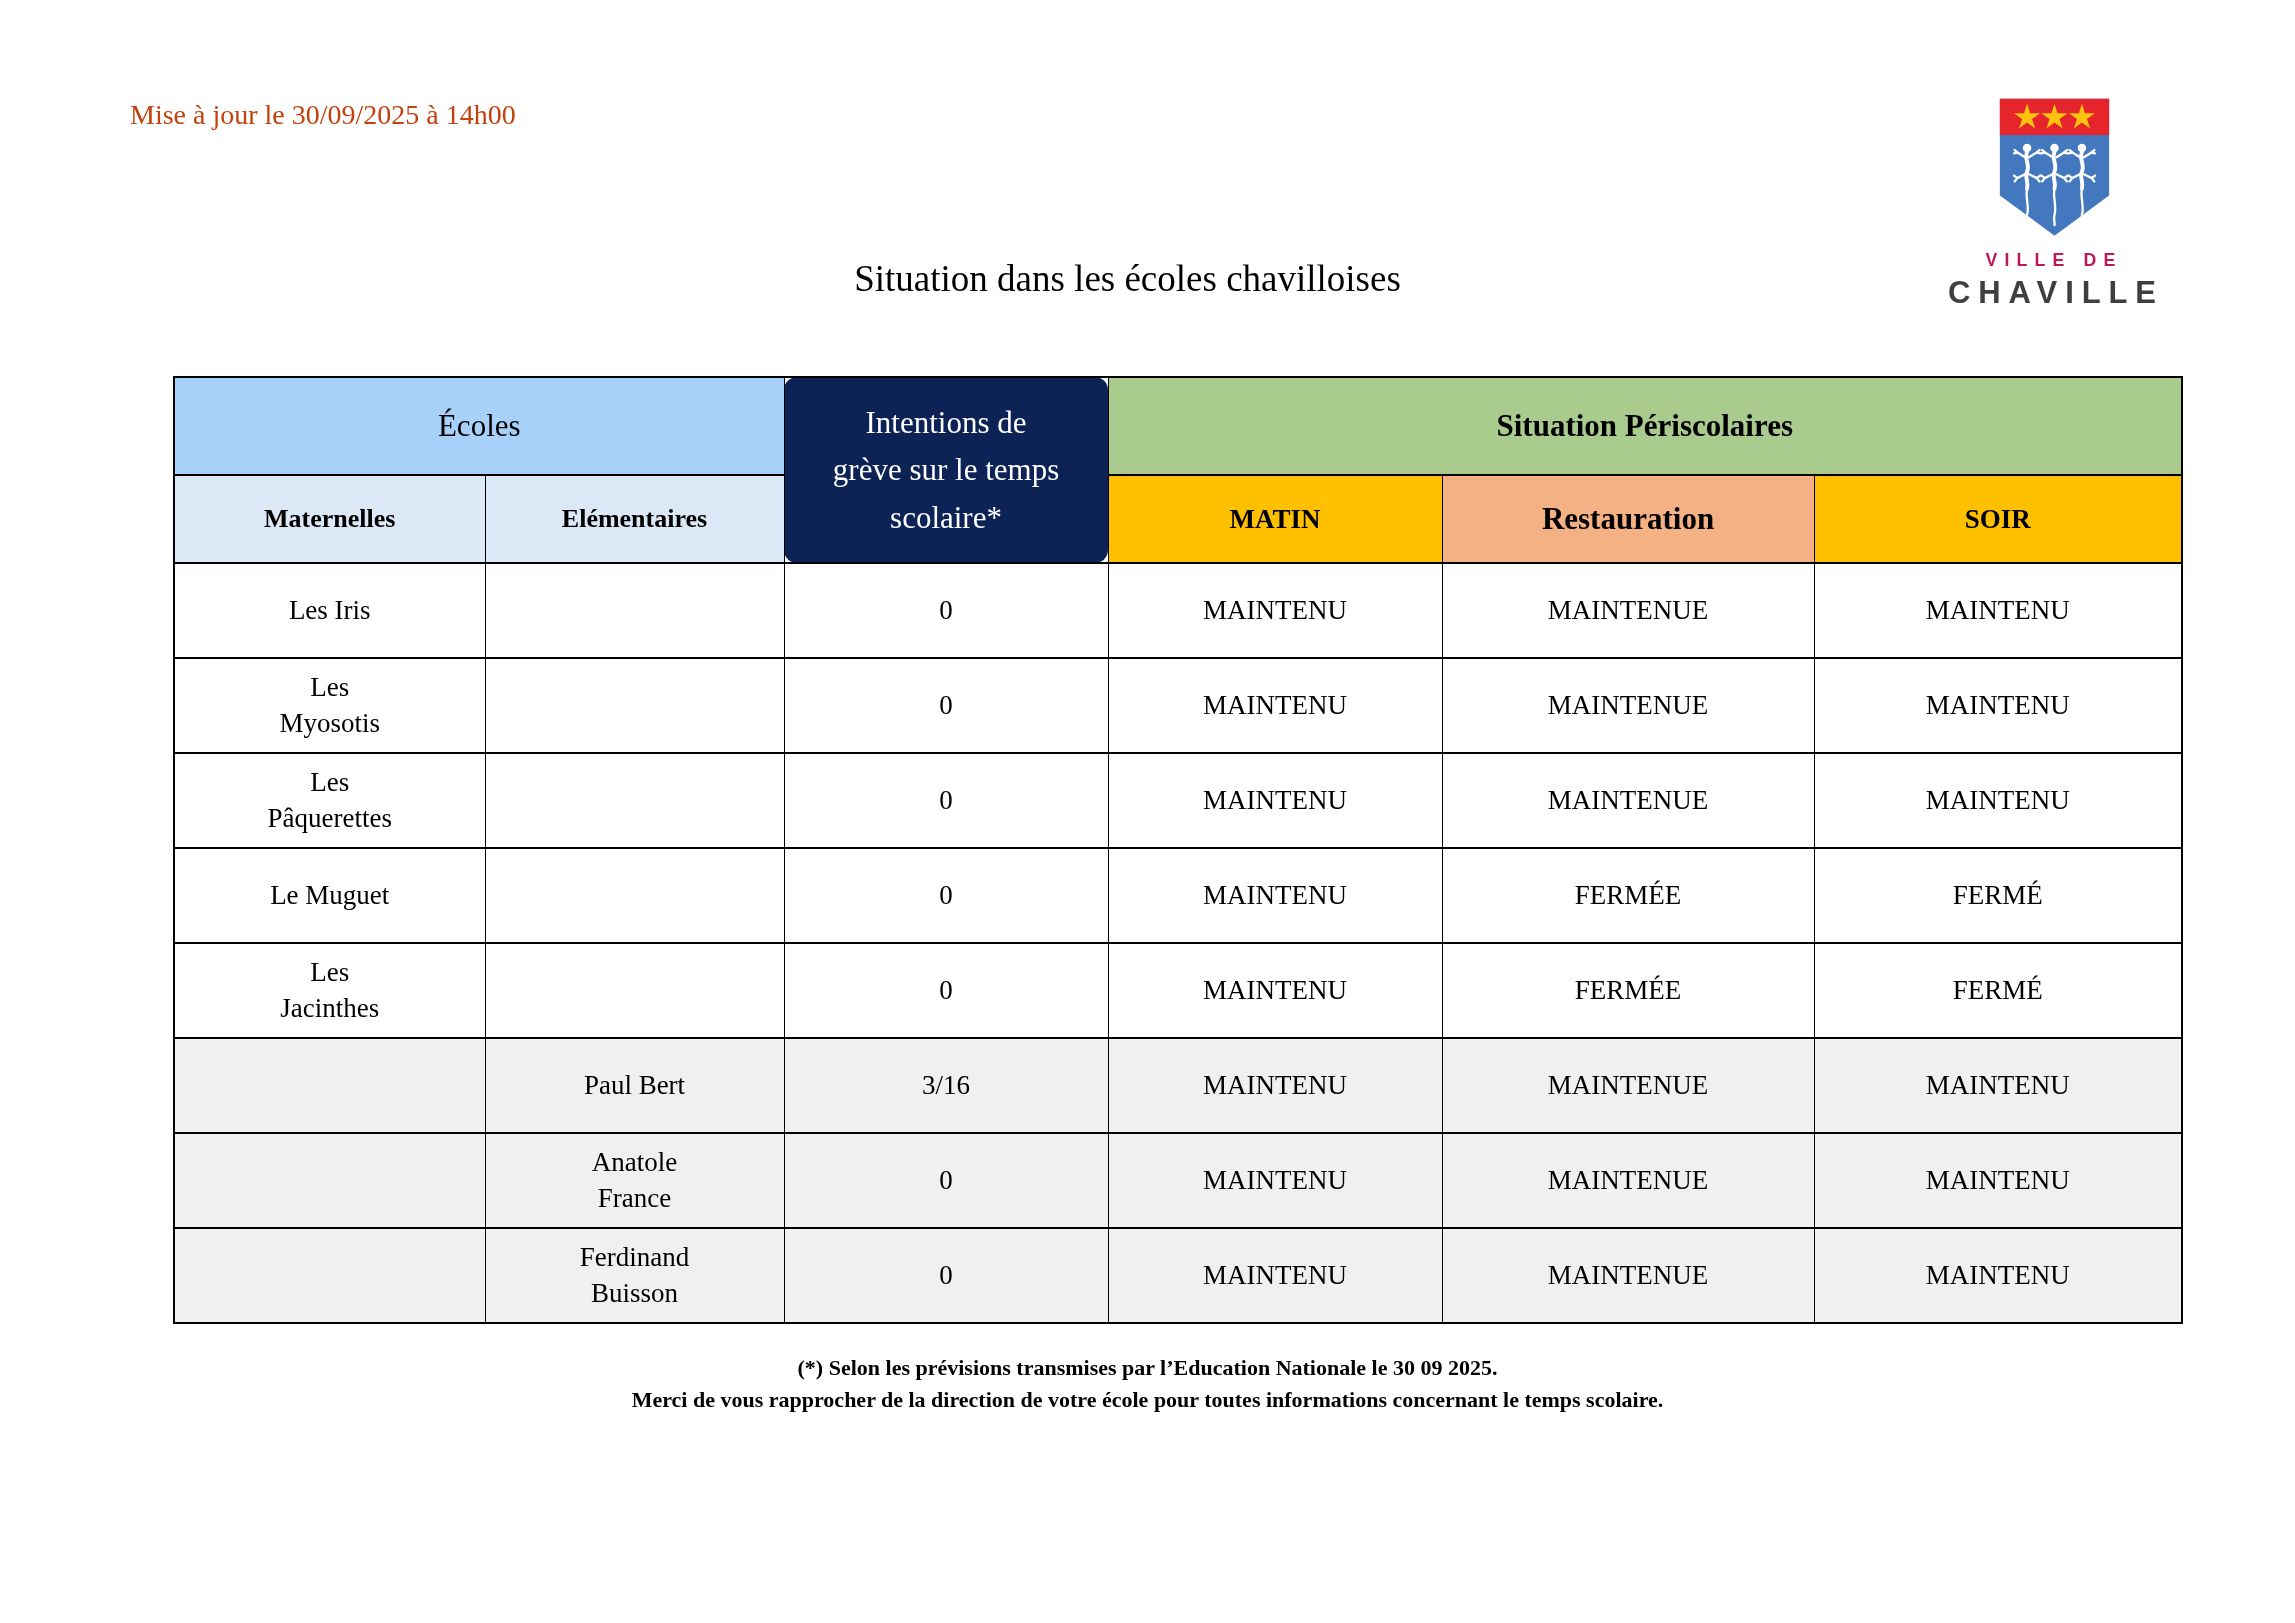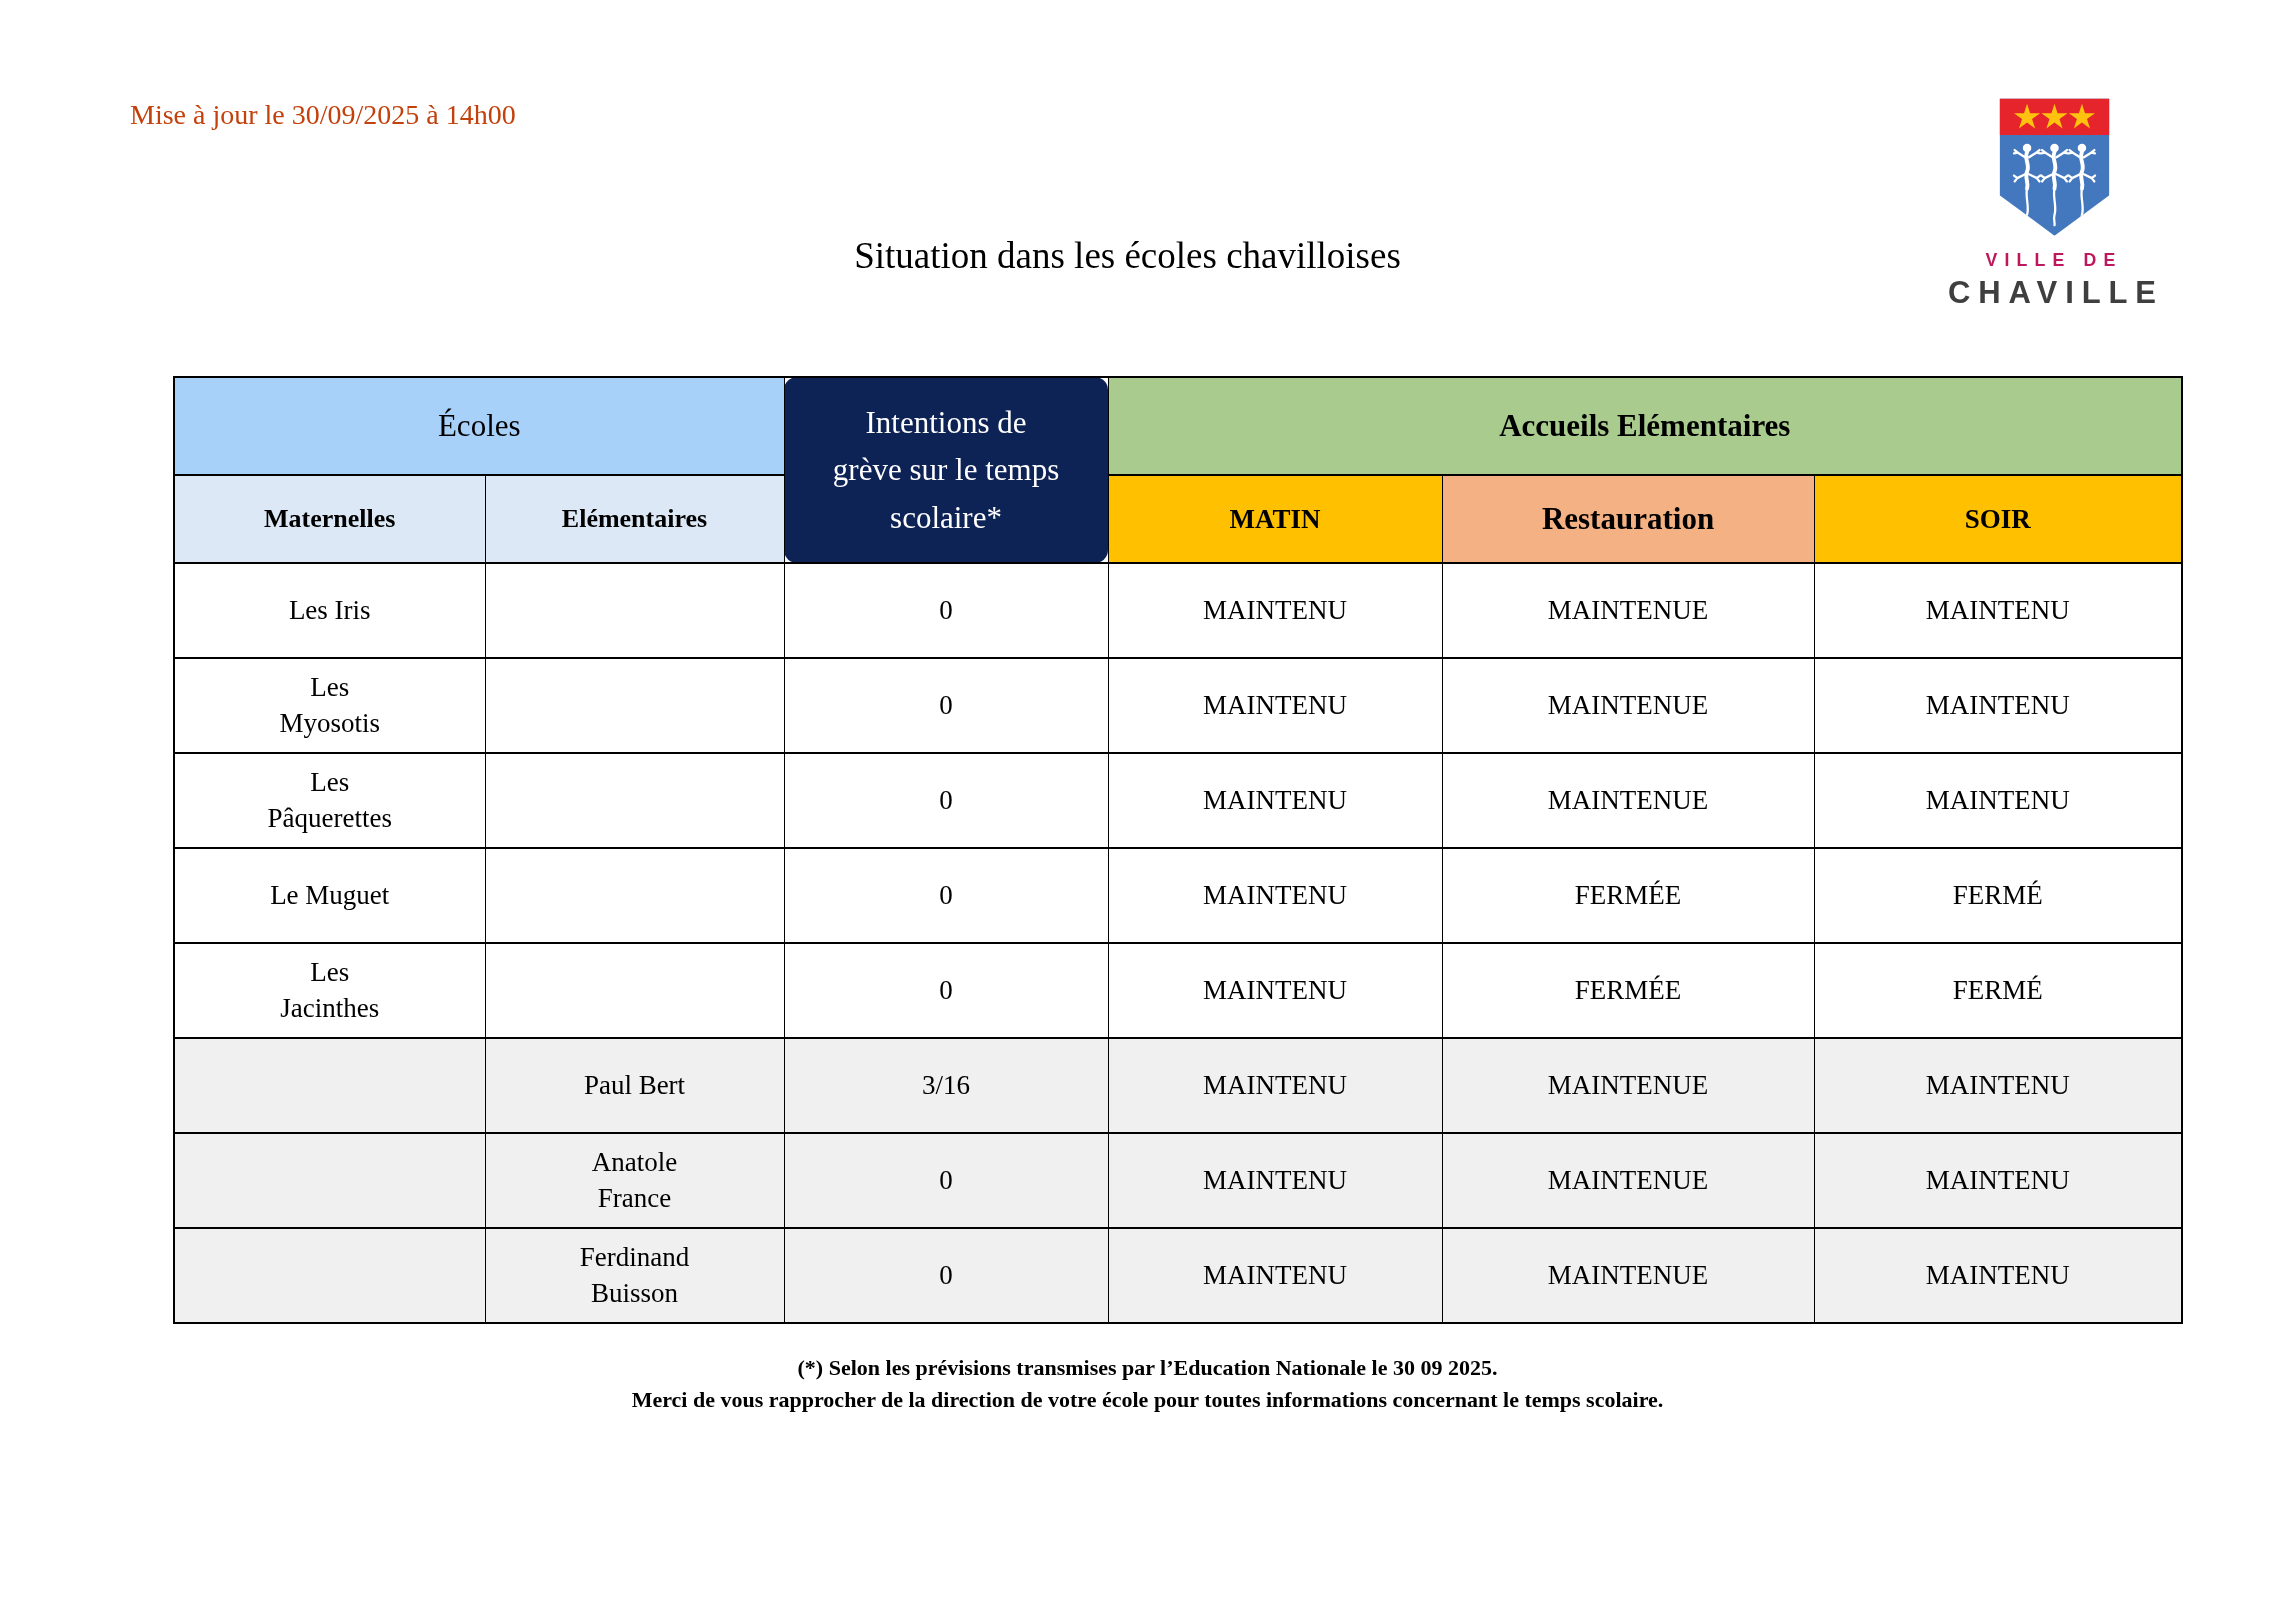--- a/index.html
+++ b/index.html
@@ -16,21 +16,21 @@
     position:absolute;left:130px;top:99px;
     font-size:28px;color:#c2410c;
   }
 
   
   .title-block{
     position:absolute;left:0;top:230px;width:2211px;
     text-align:center;color:#000;
   }
   .title-block .main-title{font-size:41px;font-weight:bold;line-height:1.0;}
-  .title-block .sub-title{font-size:37px;font-weight:normal;margin-top:7px;line-height:1.0;padding-left:44px;}
+  .title-block .sub-title{font-size:37px;font-weight:normal;margin-top:30px;line-height:1.0;padding-left:44px;}
 
   
   .logo{
     position:absolute;left:1948px;top:97px;width:212px;
     text-align:center;
     font-family:"Liberation Sans","DejaVu Sans",sans-serif;
   }
   .logo svg{display:block;margin:0 auto;}
   .logo .city1{margin-top:9.2px;font-size:17.7px;letter-spacing:7.2px;color:#be185d;font-weight:bold;}
   .logo .city2{margin-top:3.9px;font-size:31px;letter-spacing:7.9px;color:#3F3F3F;font-weight:bold;}
@@ -125,21 +125,21 @@
       <col style="width:368px">
   </colgroup>
   <thead>
     <tr class="hrow1">
       <th colspan="2" class="h-ecoles">Écoles</th>
       <th rowspan="2" class="h-intentions">
         <div>Intentions de</div>
         <div>grève sur le temps</div>
         <div>scolaire*</div>
       </th>
-      <th colspan="3" class="h-accueils">Accueils Elémentaires</th>
+      <th colspan="3" class="h-accueils">Situation Périscolaires</th>
     </tr>
     <tr class="hrow2">
       <th class="h-maternelles">Maternelles</th>
       <th class="h-elementaires">Elémentaires</th>
       <th class="h-matin">MATIN</th>
       <th class="h-restauration">Restauration</th>
       <th class="h-soir">SOIR</th>
     </tr>
   </thead>
   <tbody id="rows">

